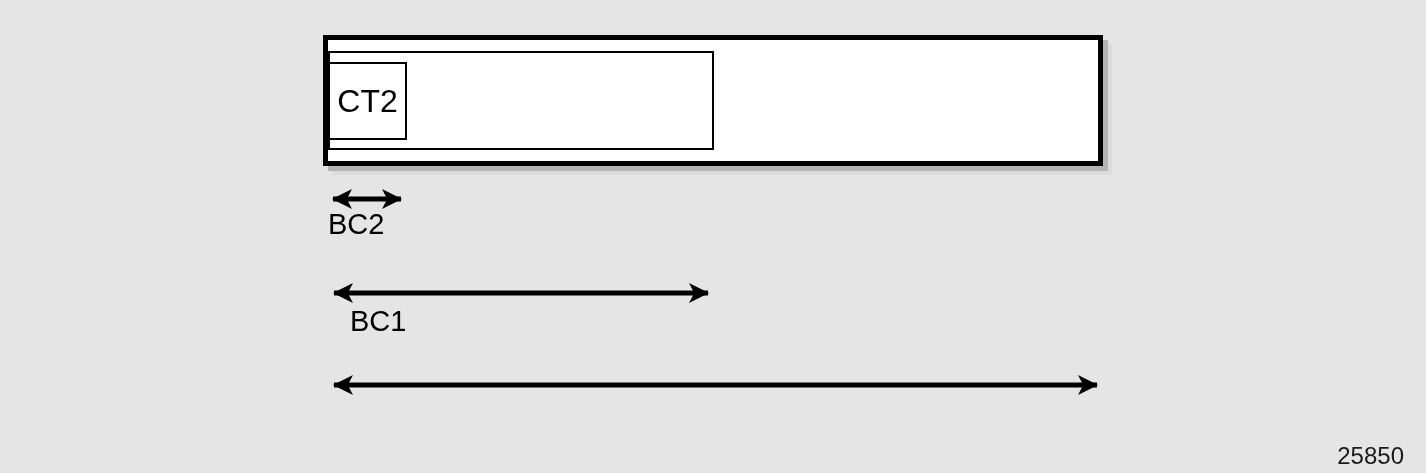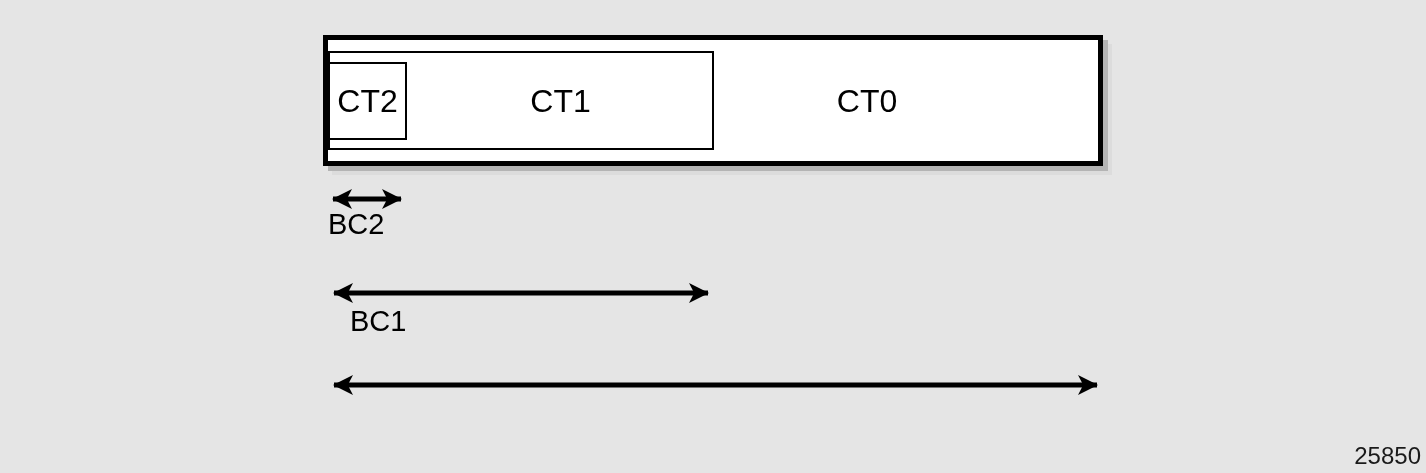--- a/index.html
+++ b/index.html
@@ -76,45 +76,39 @@
     position: absolute;
     font-size: 29px;
     line-height: 1.15;
     white-space: nowrap;
   }
   .bc2-label { left: 328px; top: 208px; }
   .bc1-label { left: 350px; top: 305px; }
   .bc0-label { left: 330px; top: 398px; font-size: 30px; }
   .fig-number {
     position: absolute;
-    right: 5px; top: 443px;
+    right: 22px; top: 443px;
     font-size: 24px;
     line-height: 1.1;
     color: #1a1a1a;
   }
 </style>
 </head>
 <body>
 
 <div class="canvas">
 
   <div class="box ct0-box"></div>
 
   <div class="box ct1-box"></div>
 
   <div class="box ct2-box">
     <span class="ct-label">CT2</span>
   </div>
 
-  <div class="ct1-label-zone">
-    <span class="ct-label">CT1</span>
-  </div>
-  <div class="ct0-label-zone">
-    <span class="ct-label">CT0</span>
-  </div>
 
   <svg class="arrow-overlay" width="1426" height="473" viewBox="0 0 1426 473" xmlns="http://www.w3.org/2000/svg">
     <defs>
       <marker id="ah" viewBox="0 0 10 10" refX="9.5" refY="5" markerWidth="5.5" markerHeight="4" orient="auto-start-reverse">
         <path d="M0,0 L10,5 L0,10 L2.6,5 Z" fill="#000000"></path>
       </marker>
     </defs>
     <line x1="333" y1="199" x2="401" y2="199" stroke="#000000" stroke-width="5" marker-start="url(#ah)" marker-end="url(#ah)"></line>
     <line x1="334" y1="293" x2="708" y2="293" stroke="#000000" stroke-width="5" marker-start="url(#ah)" marker-end="url(#ah)"></line>
     <line x1="334" y1="385" x2="1097" y2="385" stroke="#000000" stroke-width="5" marker-start="url(#ah)" marker-end="url(#ah)"></line>

